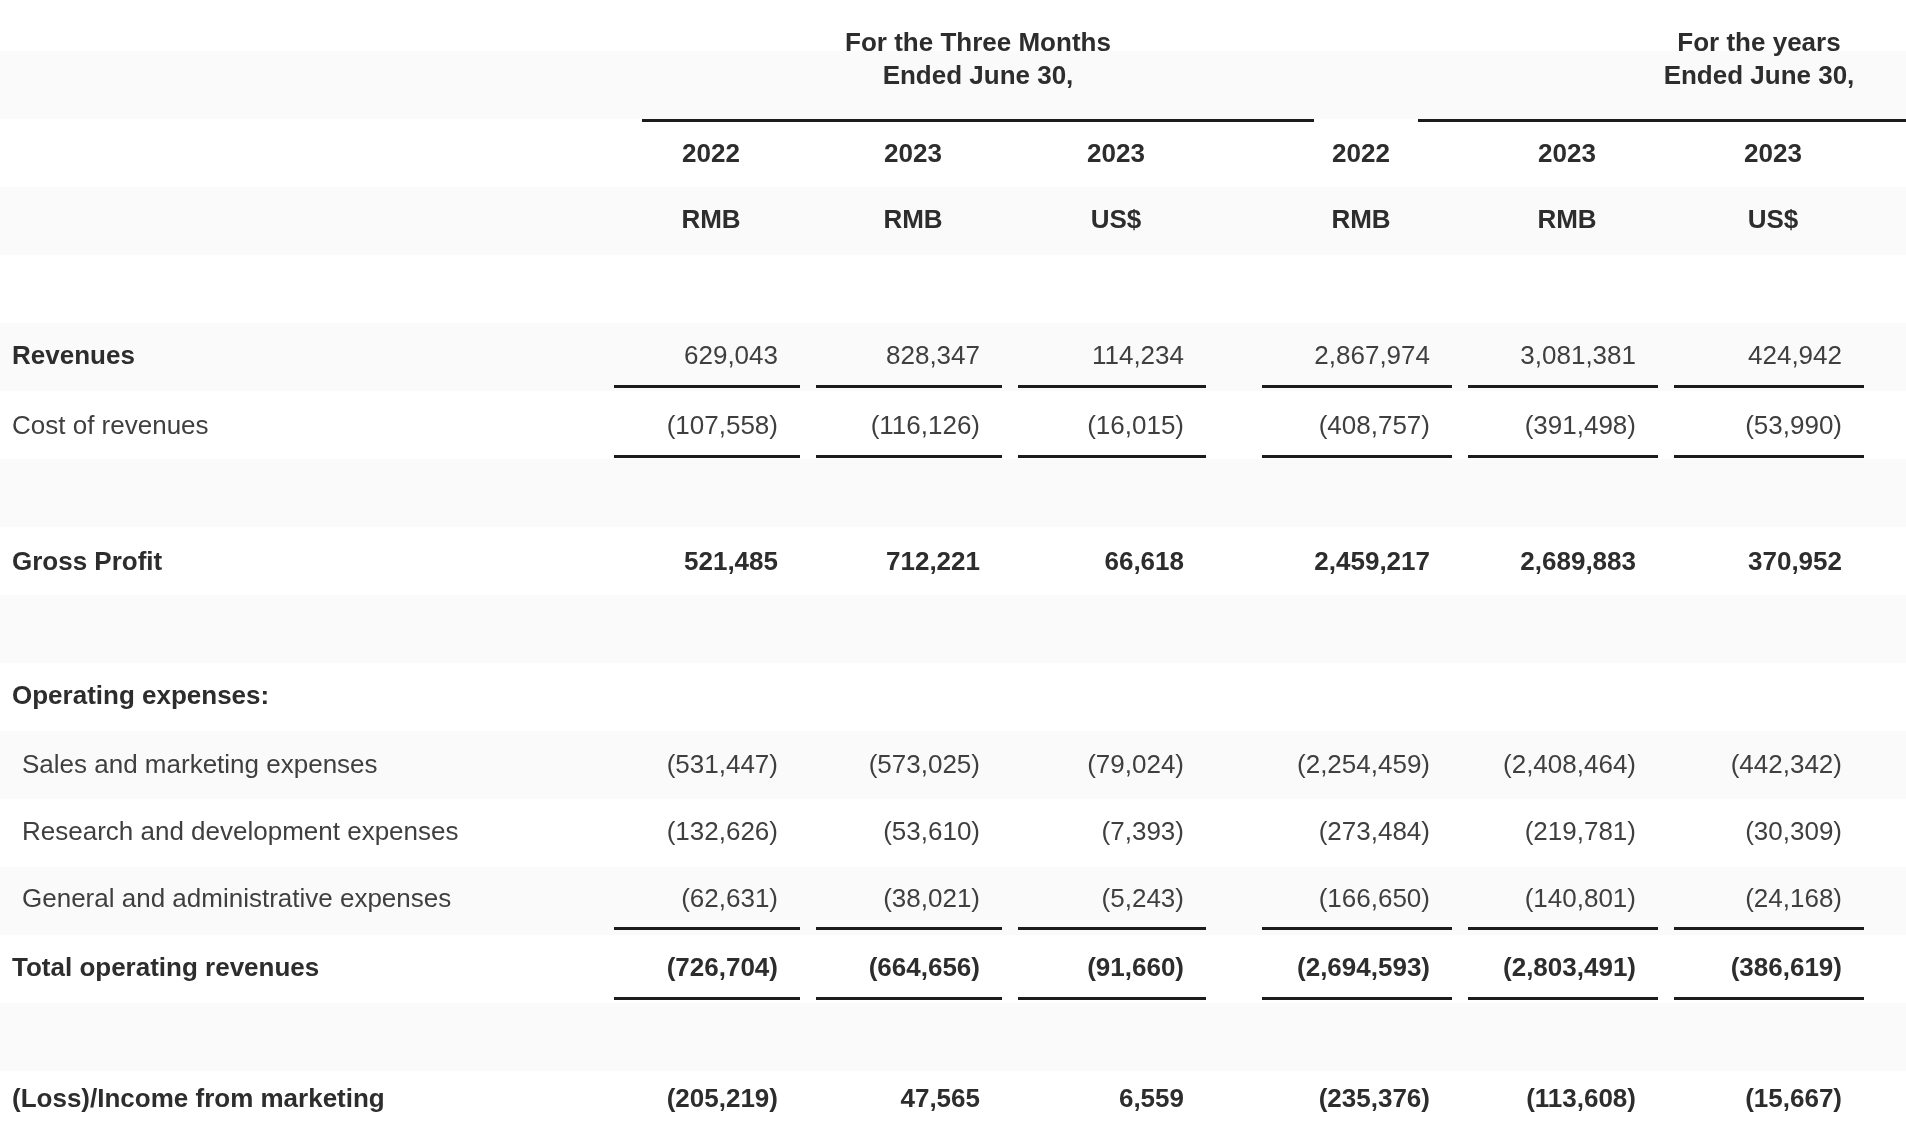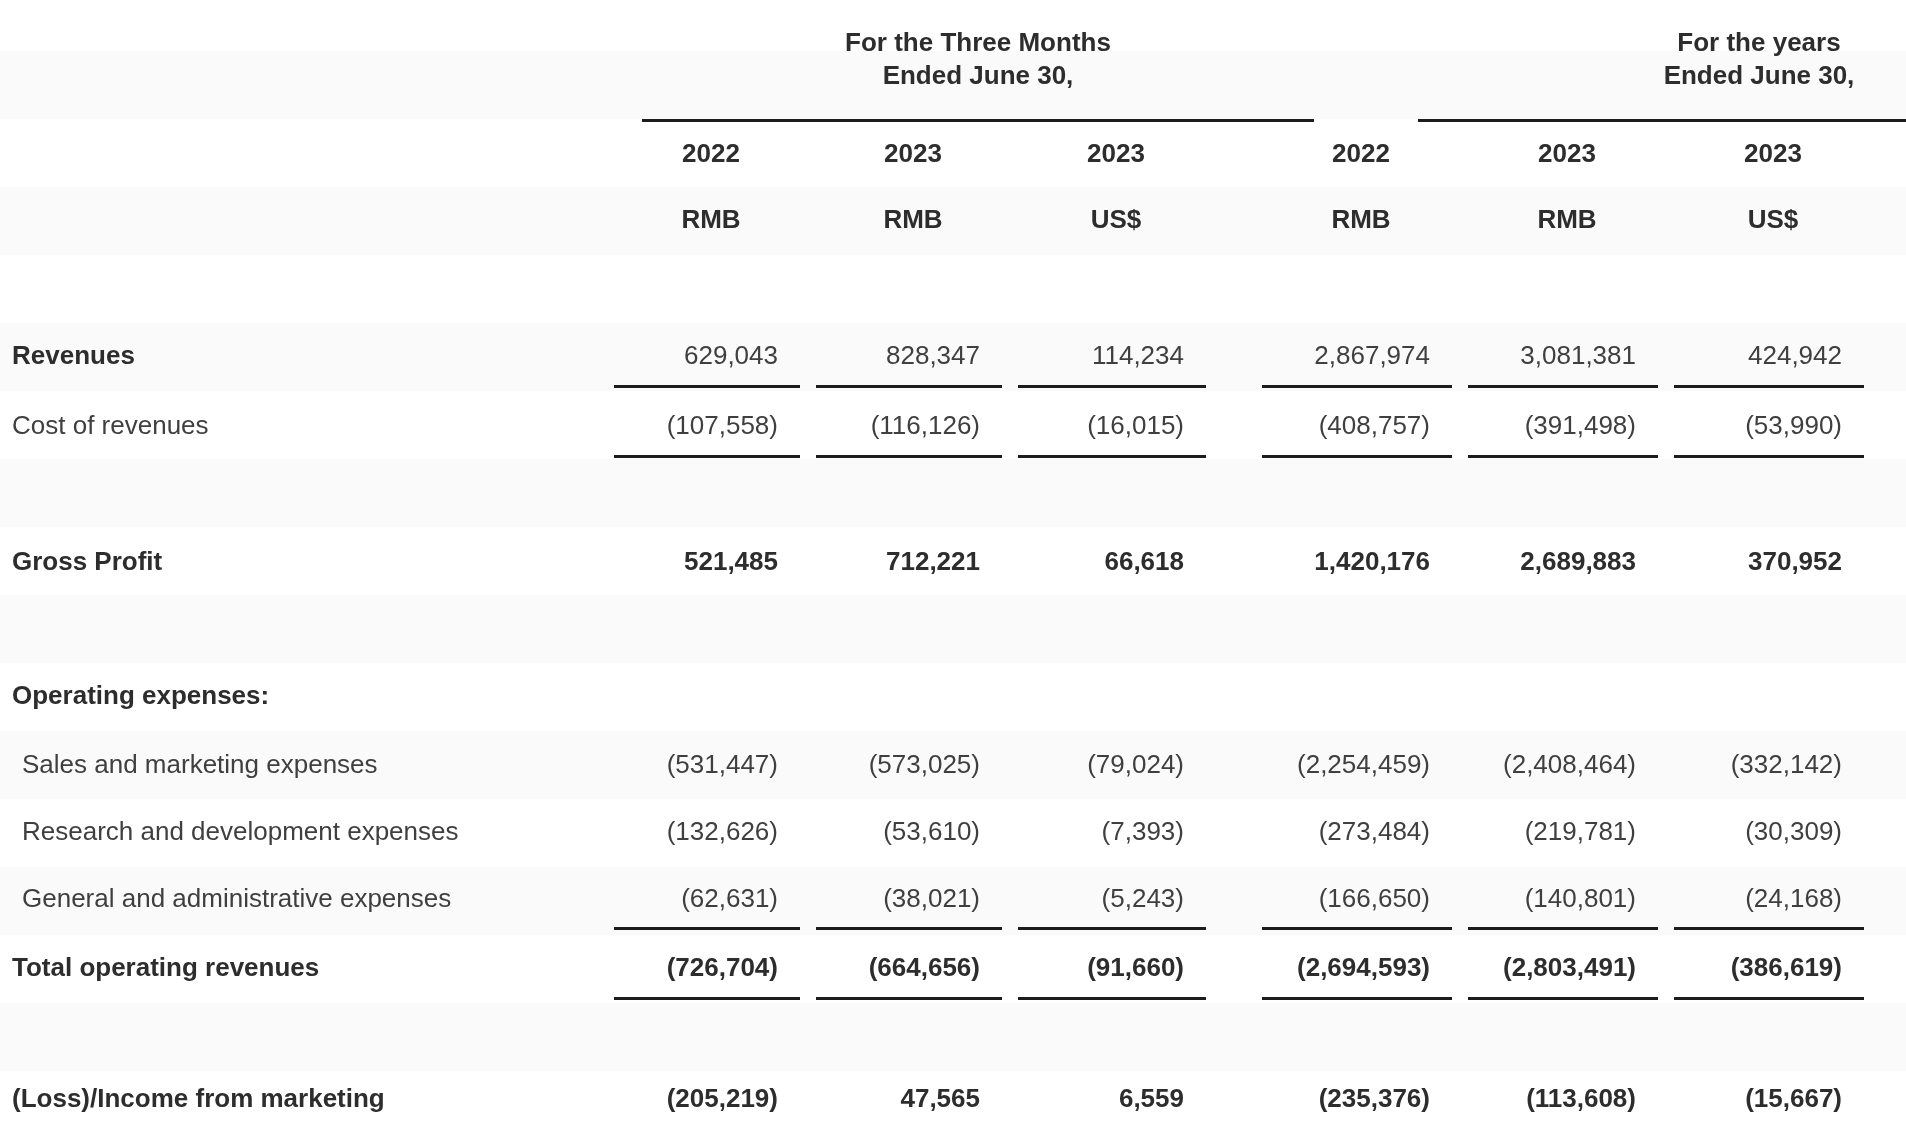--- a/index.html
+++ b/index.html
@@ -103,39 +103,39 @@
     <div class="cell val v5">(53,990)</div>
   </div>
 
   <div class="row h66"></div>
 
   <div class="row h70">
     <div class="cell label bold">Gross Profit</div>
     <div class="cell val bold v0">521,485</div>
     <div class="cell val bold v1">712,221</div>
     <div class="cell val bold v2">66,618</div>
-    <div class="cell val bold v3">1,420,176</div>
+    <div class="cell val bold v3">2,459,217</div>
     <div class="cell val bold v4">2,689,883</div>
     <div class="cell val bold v5">370,952</div>
   </div>
 
   <div class="row h64"></div>
 
   <div class="row h70">
     <div class="cell label bold">Operating expenses:</div>
   </div>
 
   <div class="row h68">
     <div class="cell label indent">Sales and marketing expenses</div>
     <div class="cell val v0">(531,447)</div>
     <div class="cell val v1">(573,025)</div>
     <div class="cell val v2">(79,024)</div>
     <div class="cell val v3">(2,254,459)</div>
     <div class="cell val v4">(2,408,464)</div>
-    <div class="cell val v5">(332,142)</div>
+    <div class="cell val v5">(442,342)</div>
   </div>
 
   <div class="row h66">
     <div class="cell label indent">Research and development expenses</div>
     <div class="cell val v0">(132,626)</div>
     <div class="cell val v1">(53,610)</div>
     <div class="cell val v2">(7,393)</div>
     <div class="cell val v3">(273,484)</div>
     <div class="cell val v4">(219,781)</div>
     <div class="cell val v5">(30,309)</div>

